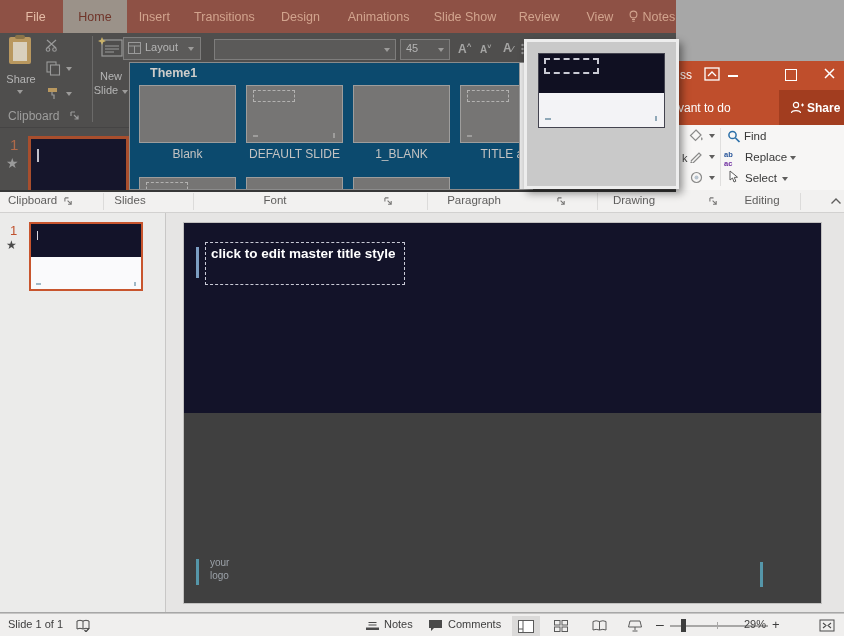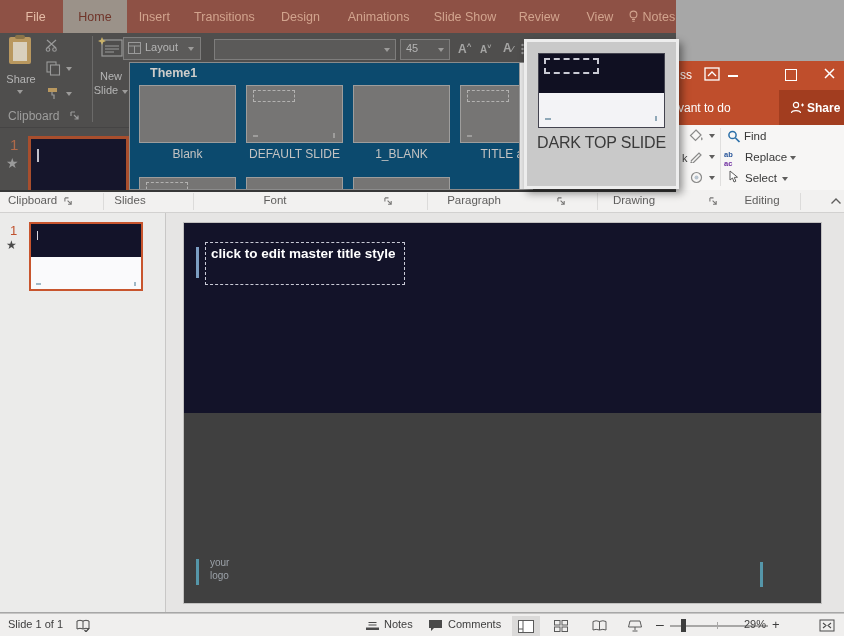--- a/index.html
+++ b/index.html
@@ -280,21 +280,20 @@
   </div>
 
   <div id="popup" class="abs">
     <div class="abs" style="left:11px;top:11px;width:127px;height:75px;border:1px solid #43434f;background:#f3f3f6;box-sizing:border-box;">
       <div class="abs" style="left:0;top:0;width:125px;height:39px;background:#101022;">
         <span class="abs" style="left:5px;top:4px;width:55px;height:16px;border:2px dashed #c9cad4;box-sizing:border-box;"></span>
       </div>
       <span class="abs" style="left:6px;bottom:7px;width:6px;height:2px;background:#8fa8b8;"></span>
       <span class="abs" style="right:7px;bottom:6px;width:2px;height:5px;background:#8fa8b8;"></span>
     </div>
-    <div class="abs txt" style="left:0;top:92px;width:149px;text-align:center;color:#3a3a3a;font-size:16px;letter-spacing:-0.2px;">DARK TOP SLIDE</div>
   </div>
 
   <div id="grouprow" class="abs">
     <span class="abs txt gl" style="left:8px;">Clipboard</span>
     <span class="abs" style="left:64px;top:7px;">
         <svg width="9" height="9" viewBox="0 0 10 10">
           <path d="M1 1 h4 M1 1 v4" stroke="#767574" stroke-width="1.2"></path>
           <path d="M4 4 L8 8 M8 4.5 V8 H4.5" stroke="#767574" stroke-width="1.2" fill="none"></path>
         </svg>
       </span>

